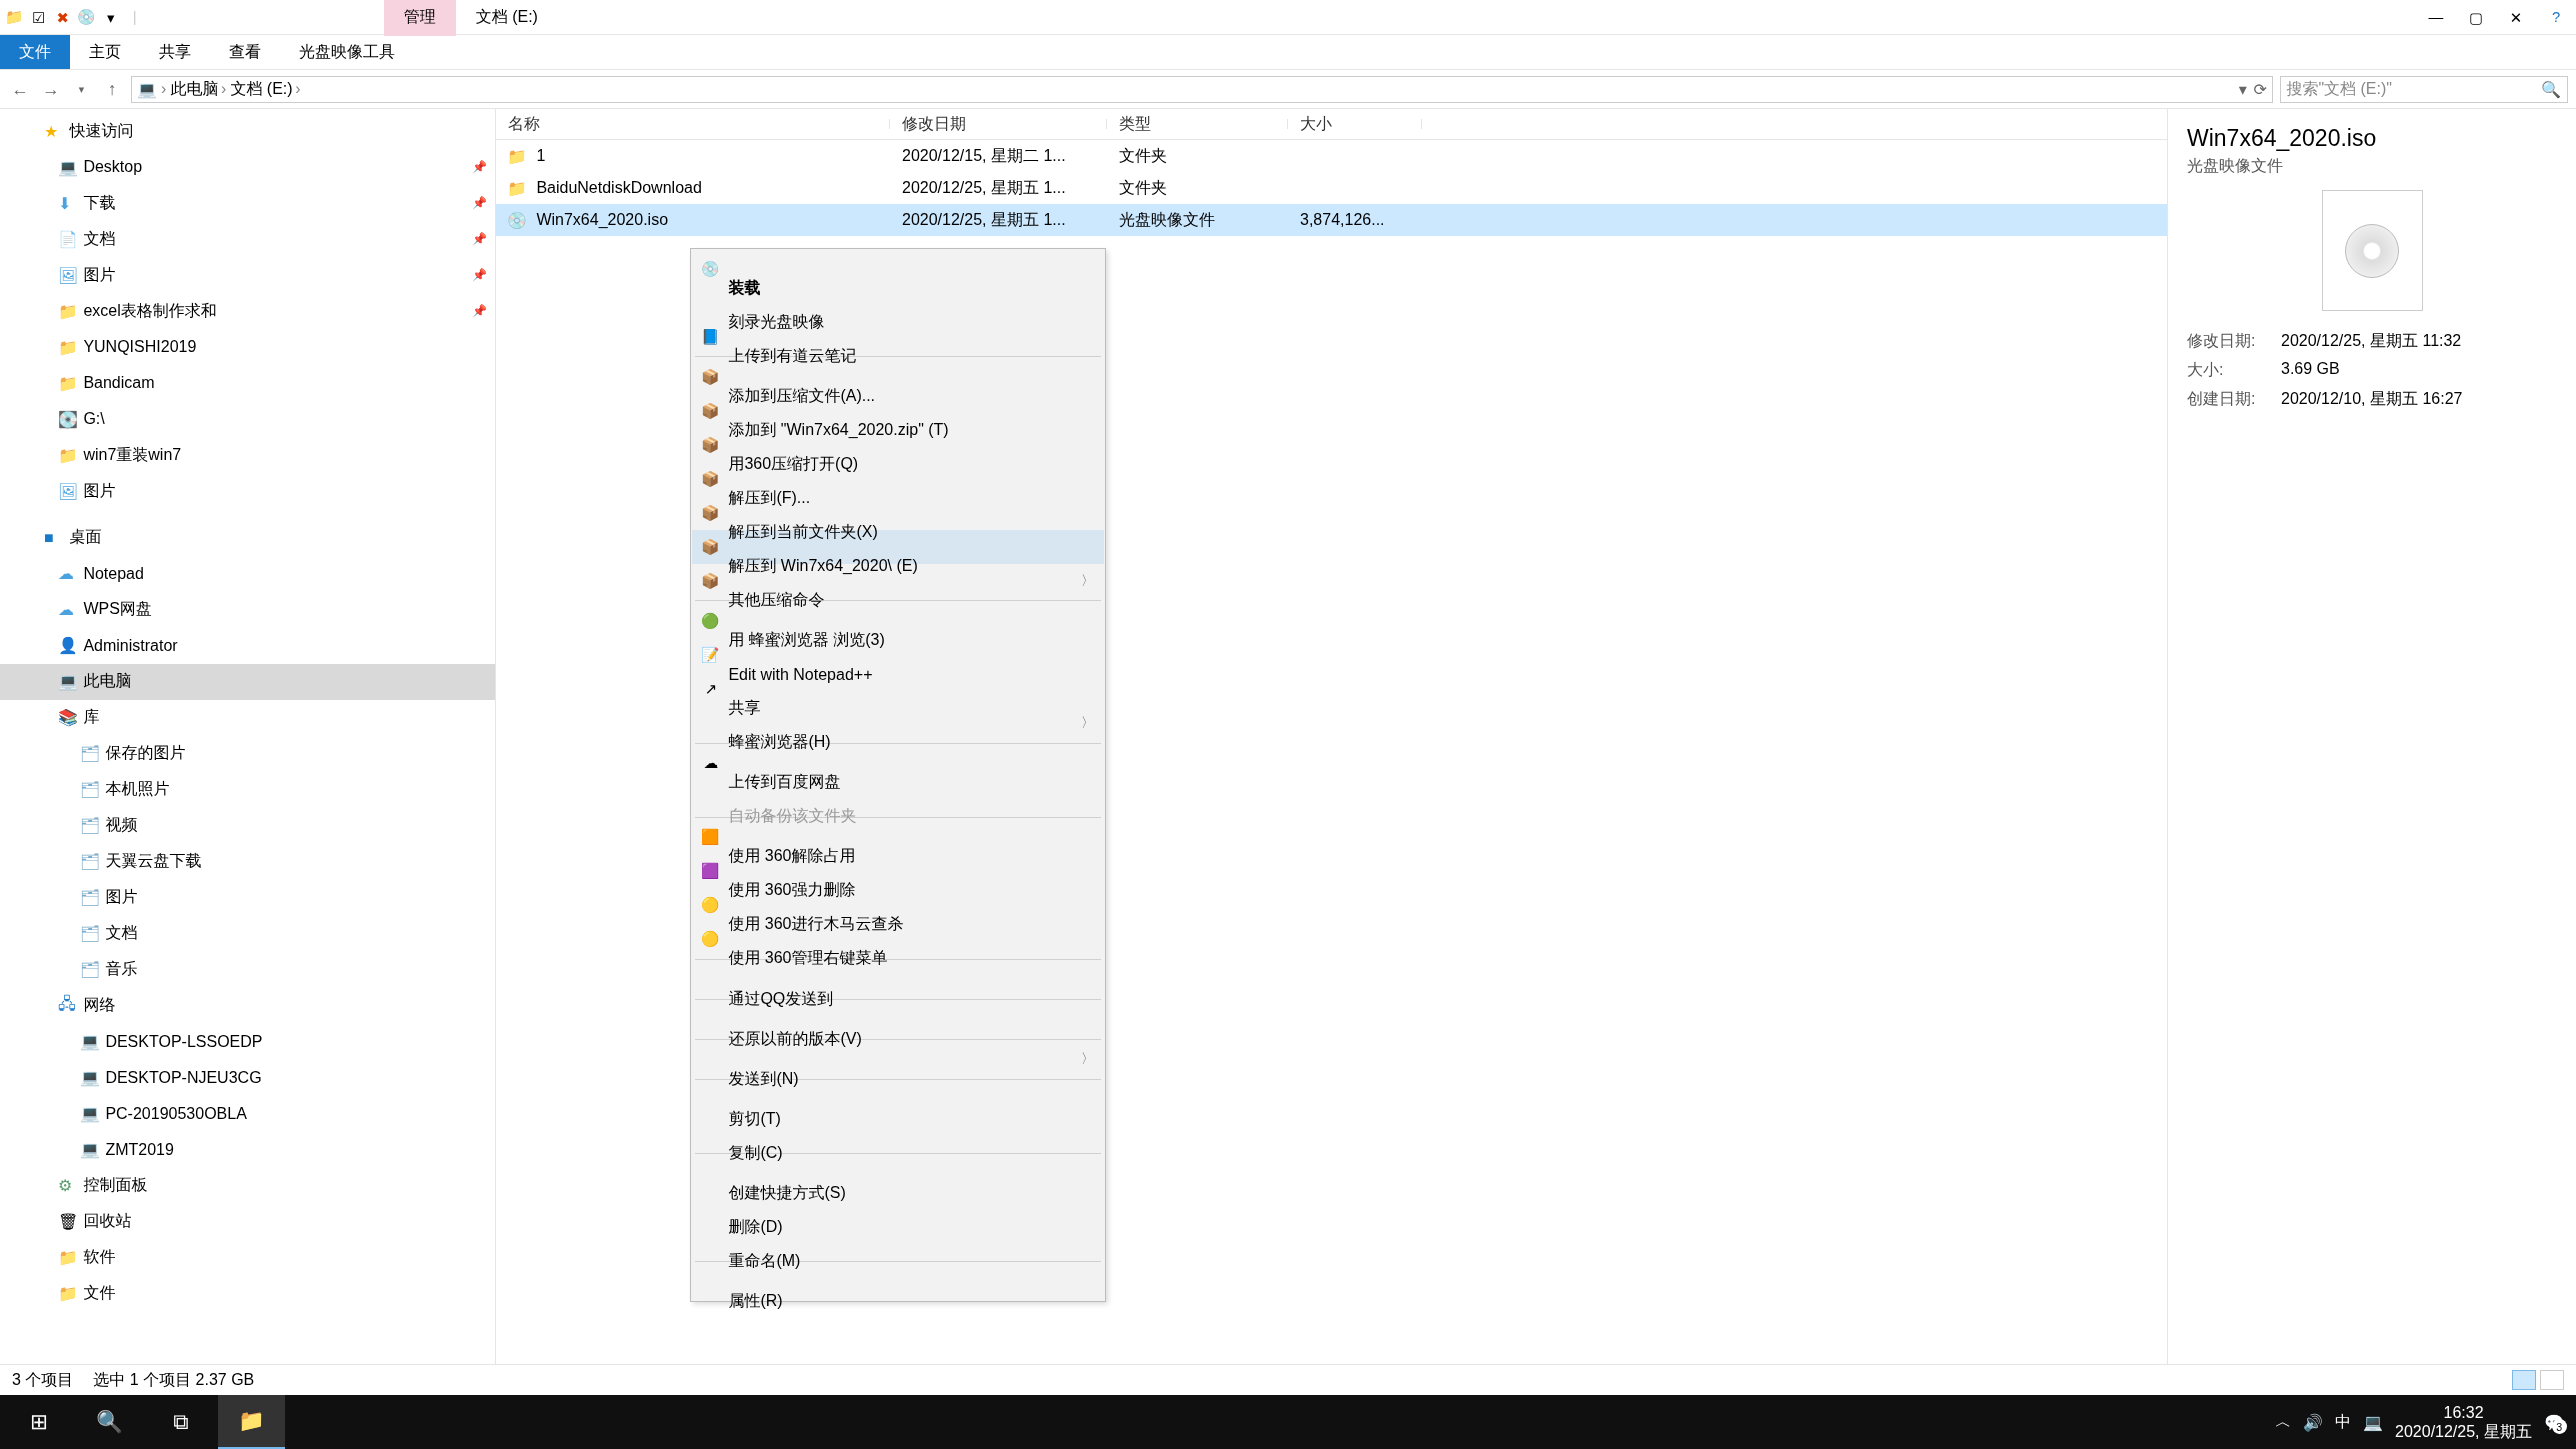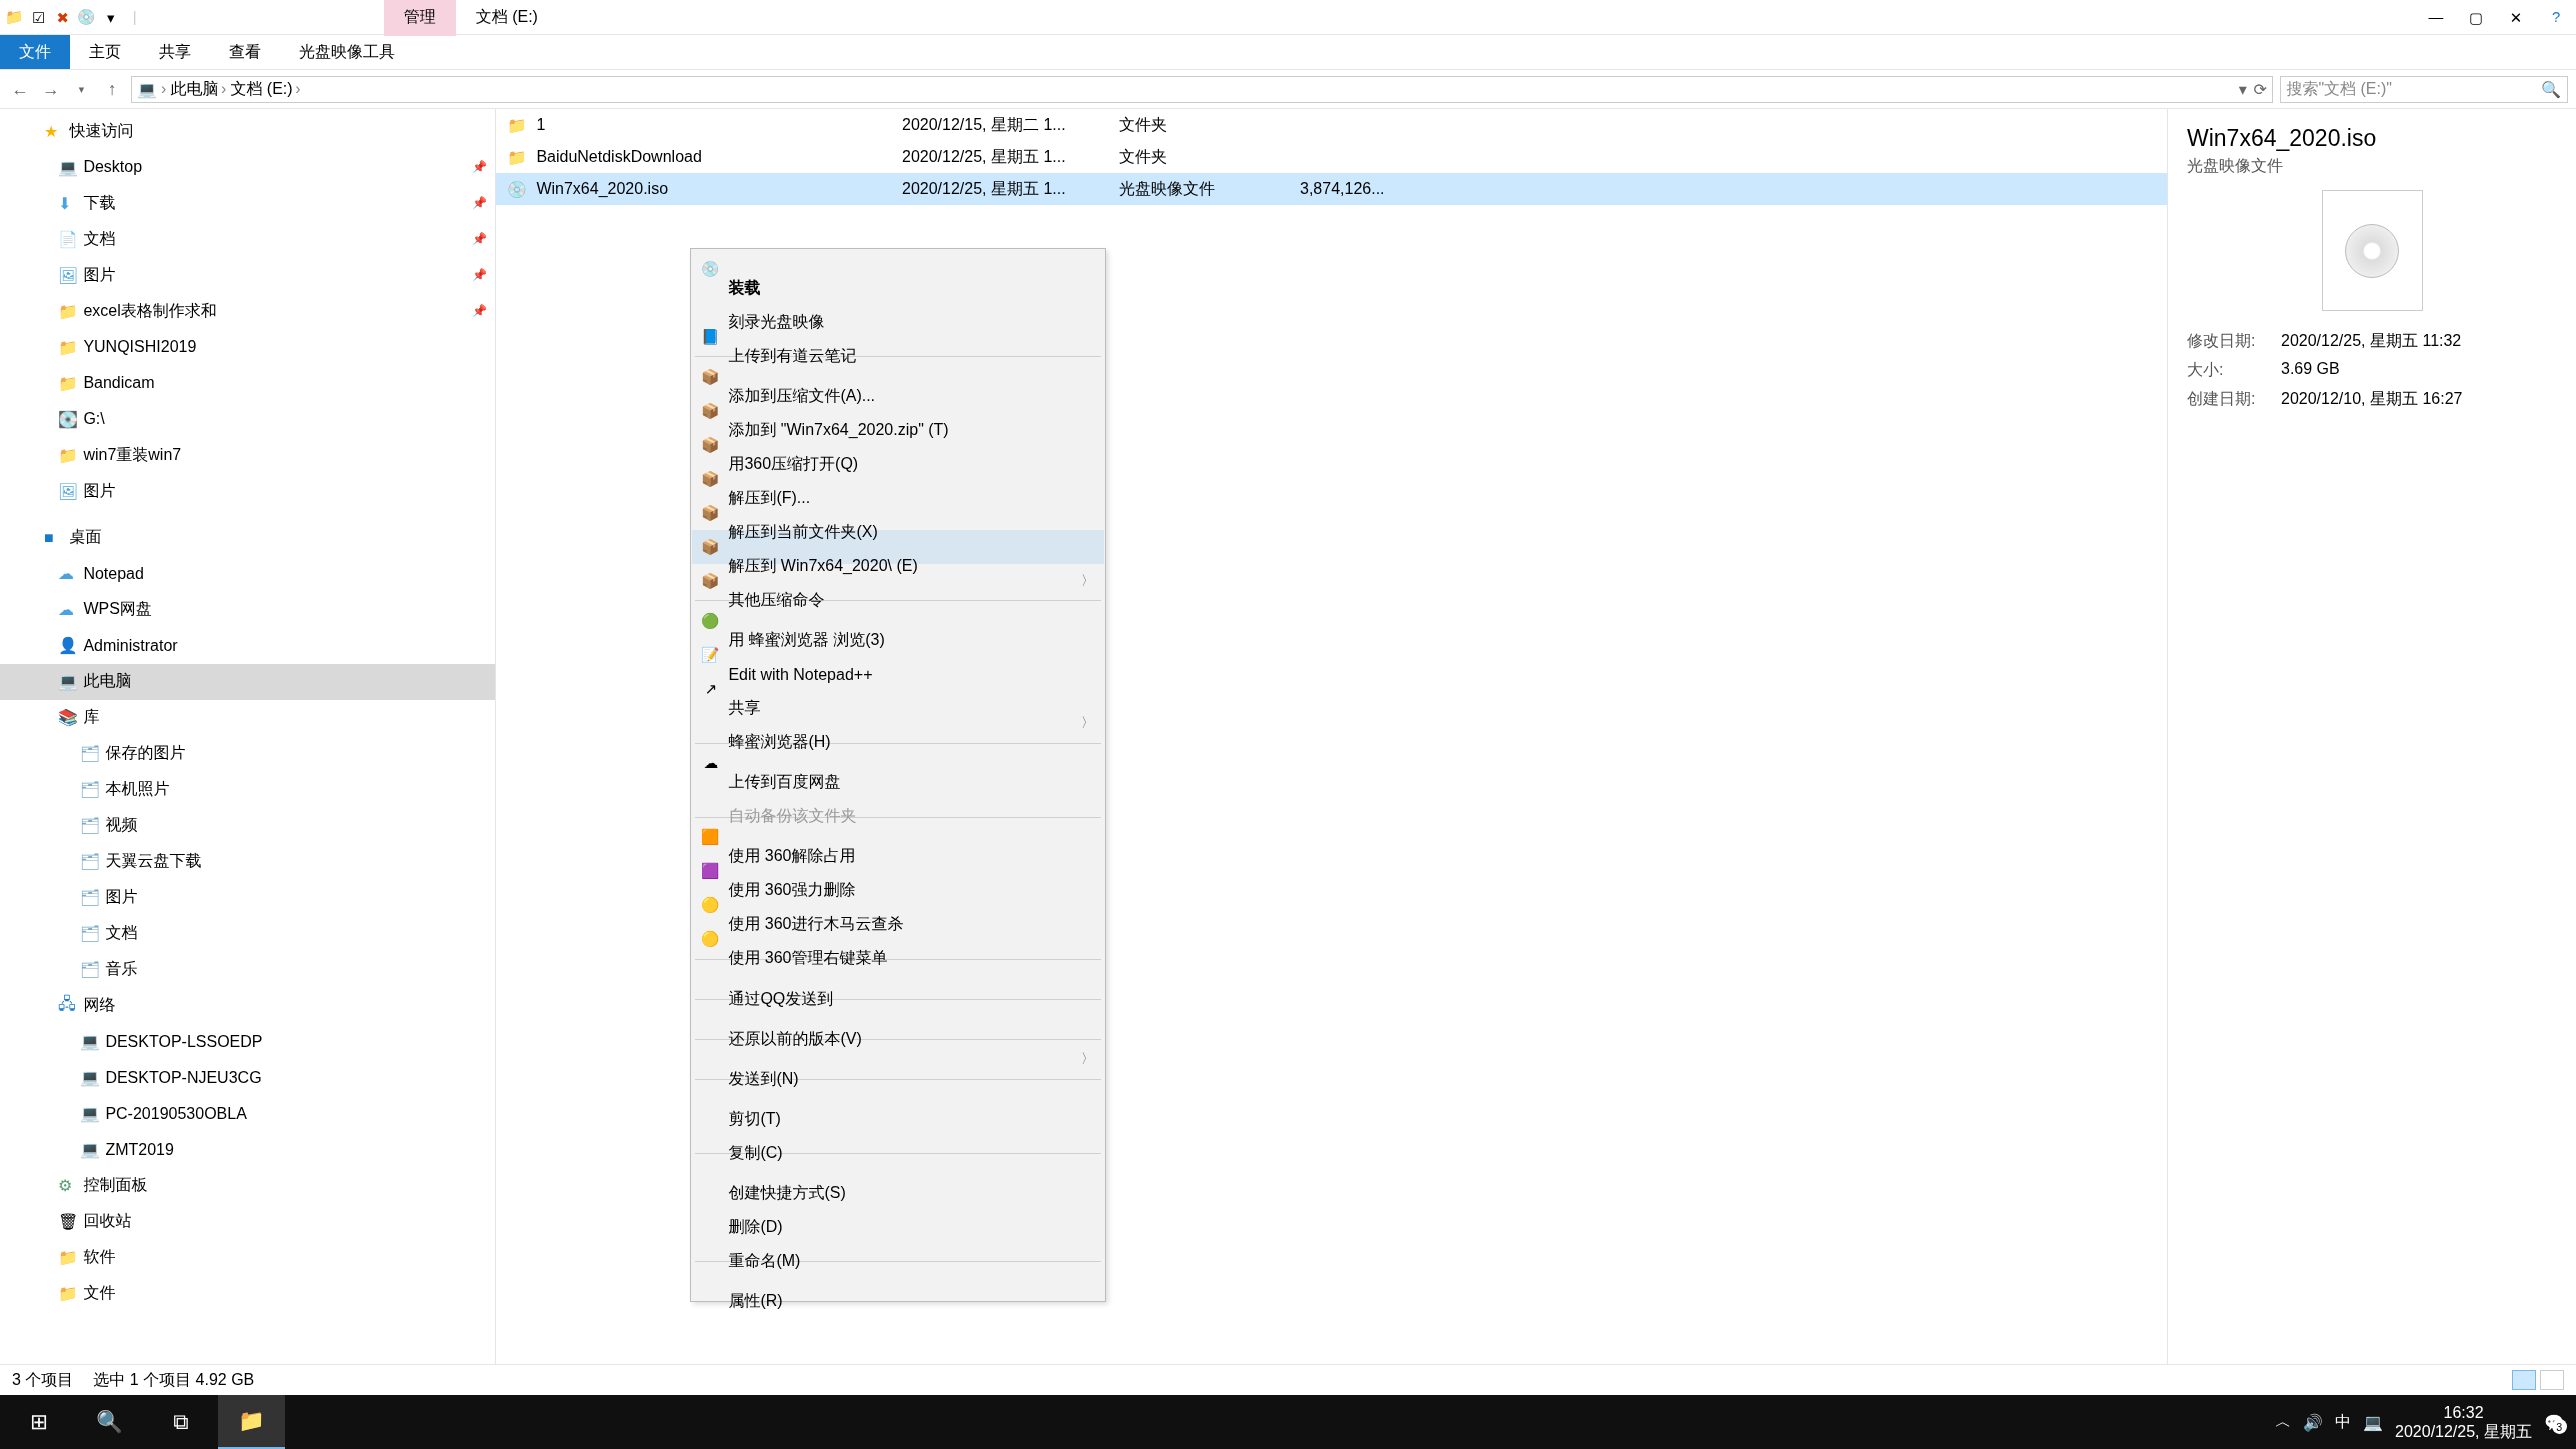--- a/index.html
+++ b/index.html
@@ -325,20 +325,26 @@
         <span>软件</span>
       </div>
     <div class="treeitem ind1">
         <span class="arrow"></span>
         <span class="ticon folder-ic">📁</span>
         <span>文件</span>
       </div>
   </div>
 
   <div class="filelist">
+    <div class="cols">
+      <div class="col c-name">名称</div>
+      <div class="col c-date">修改日期</div>
+      <div class="col c-type">类型</div>
+      <div class="col c-size">大小</div>
+    </div>
     <div id="rows">
         <div class="row">
           <div class="c-name" style="padding-left:12px;display:flex;align-items:center;gap:9.4px">
             <span class="ficon folder-ic">📁</span>
             <span>1</span>
           </div>
           <div class="c-date" style="padding-left:12px">2020/12/15, 星期二 1...</div>
           <div class="c-type" style="padding-left:12px">文件夹</div>
           <div class="c-size" style="padding-left:12px;text-align:right;padding-right:13.4px"></div>
         </div>
@@ -379,21 +385,21 @@
       </div>
     <div class="prop">
         <span class="plabel">创建日期:</span>
         <span>2020/12/10, 星期五 16:27</span>
       </div>
   </div>
 </div>
 
 <div class="status">
   <span>3 个项目</span>
-  <span>选中 1 个项目  4.92 GB</span>
+  <span>选中 1 个项目  2.37 GB</span>
   <div class="viewbtns">
     <div class="vb act"></div>
     <div class="vb"></div>
   </div>
 </div>
 
 <div class="taskbar">
   <div class="tb-left">
     <div class="tb-btn">⊞</div>
     <div class="tb-btn">🔍</div>

